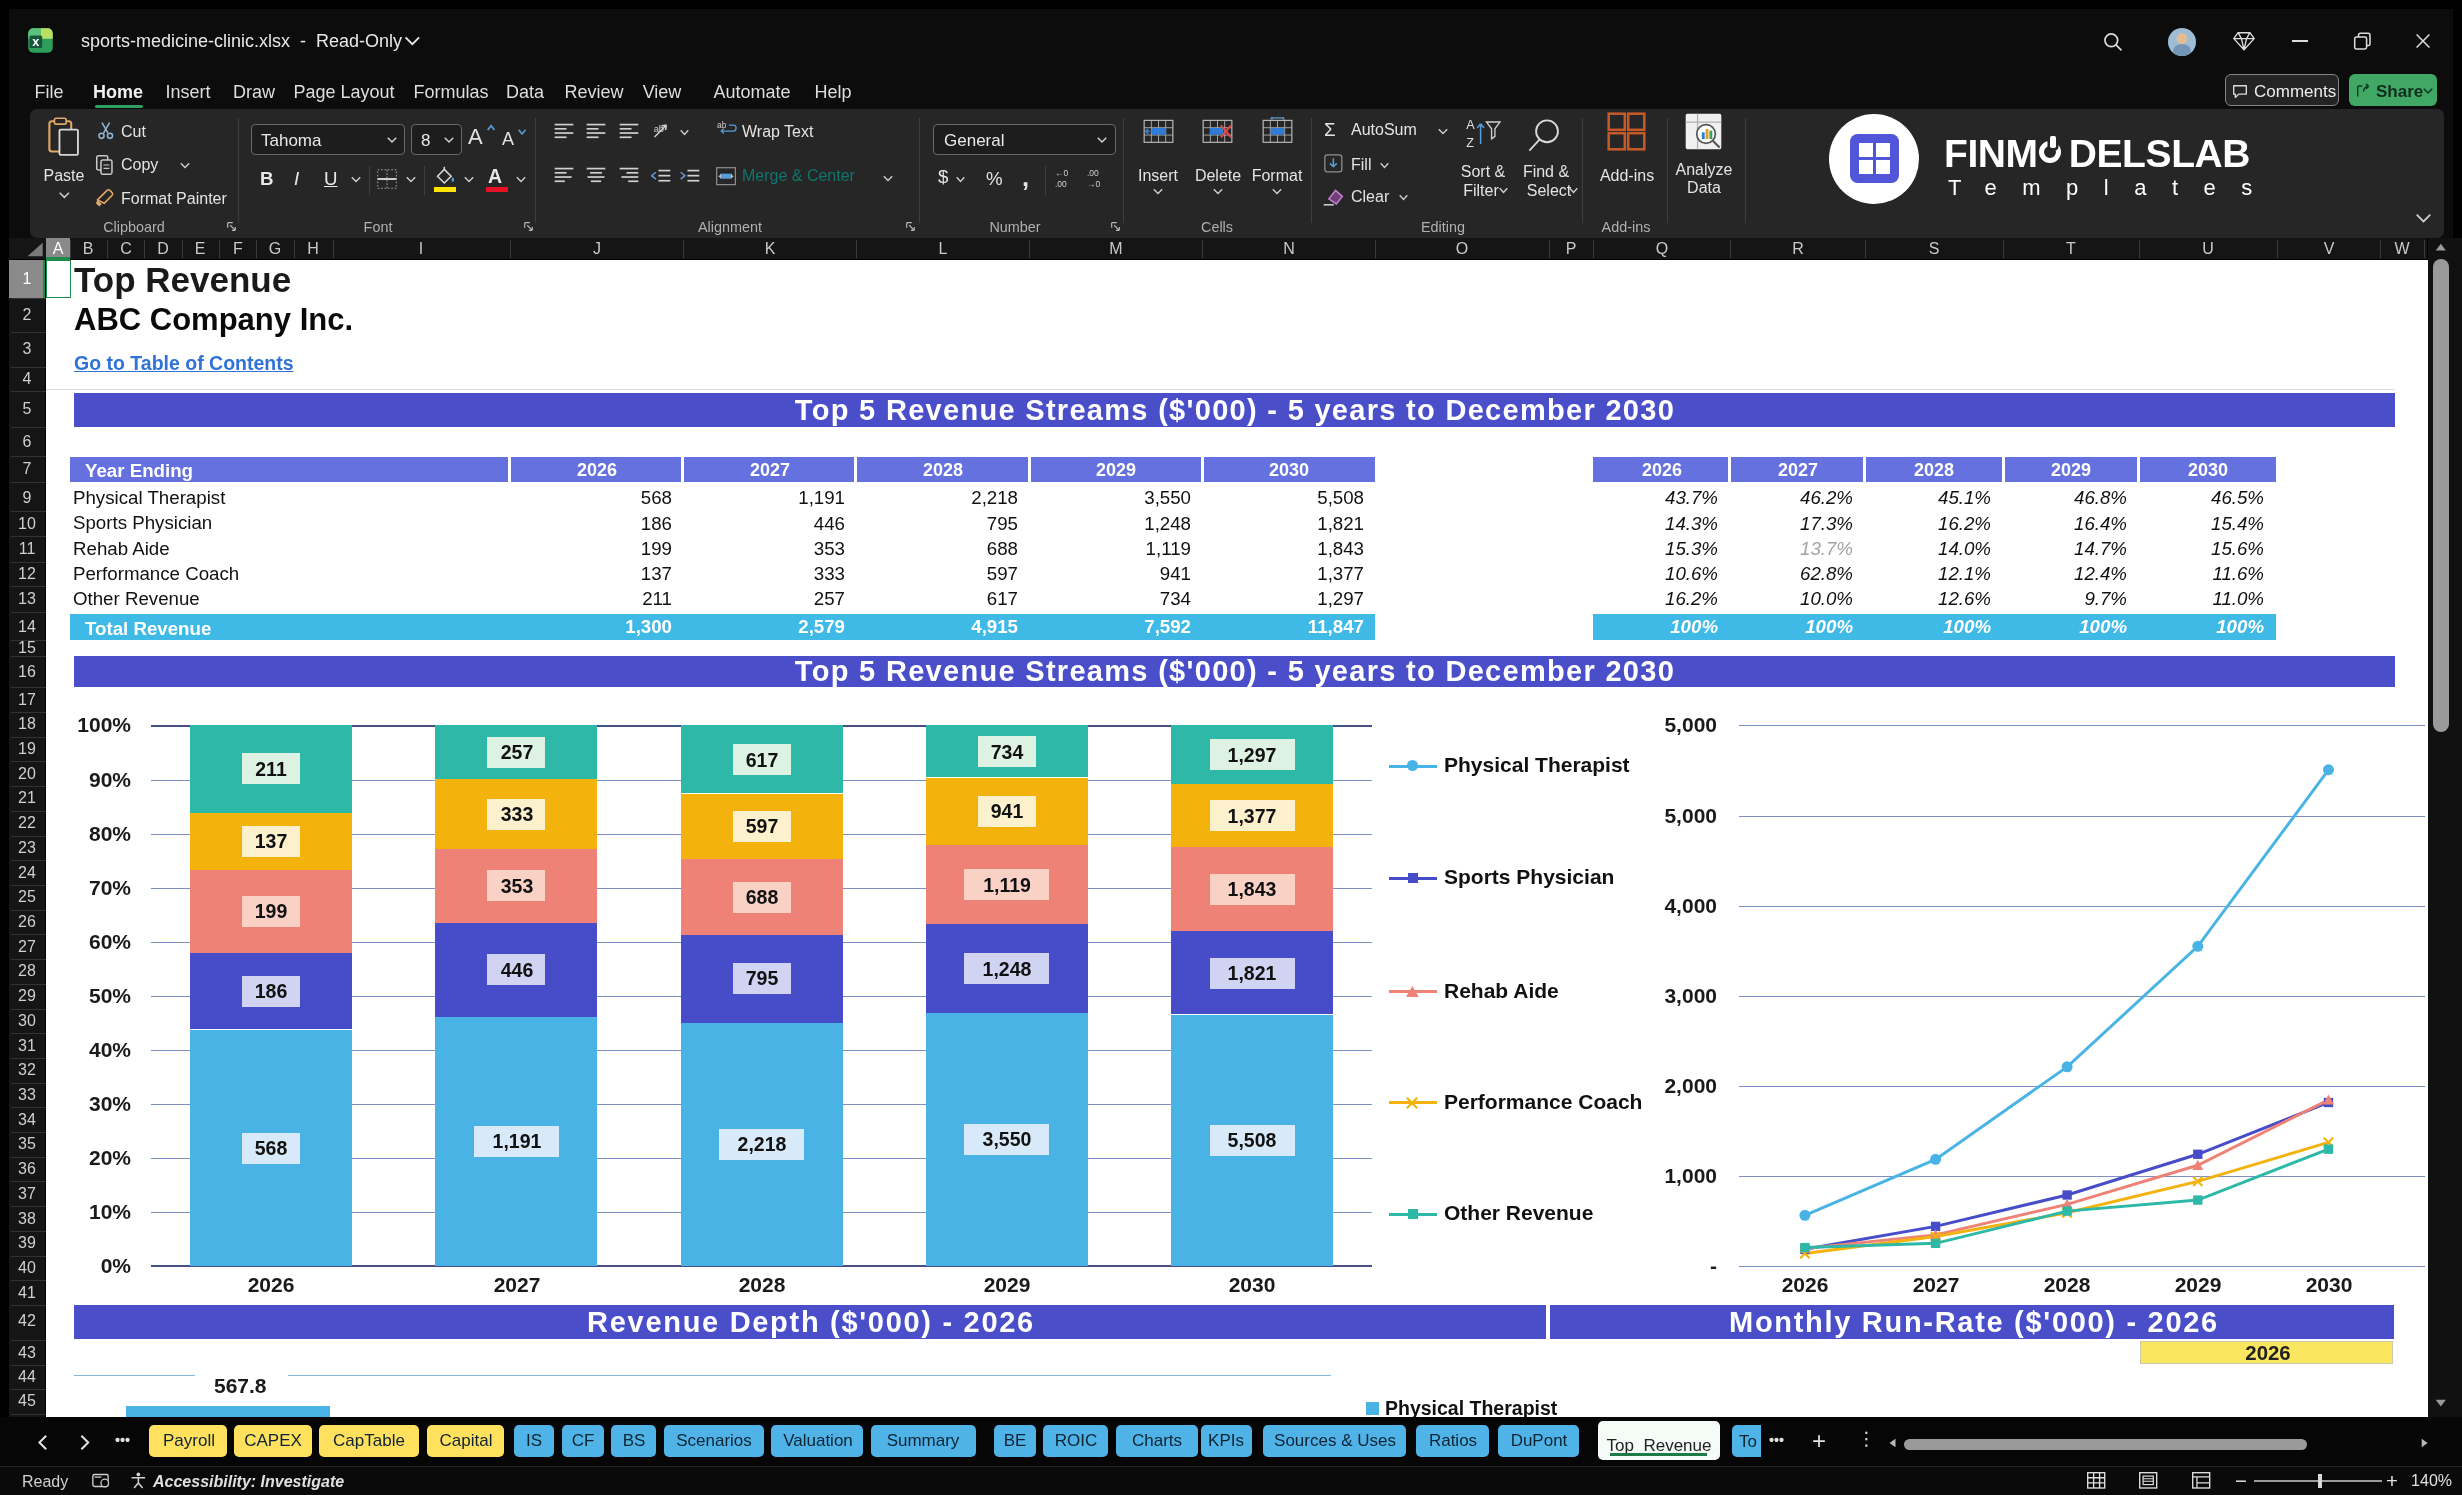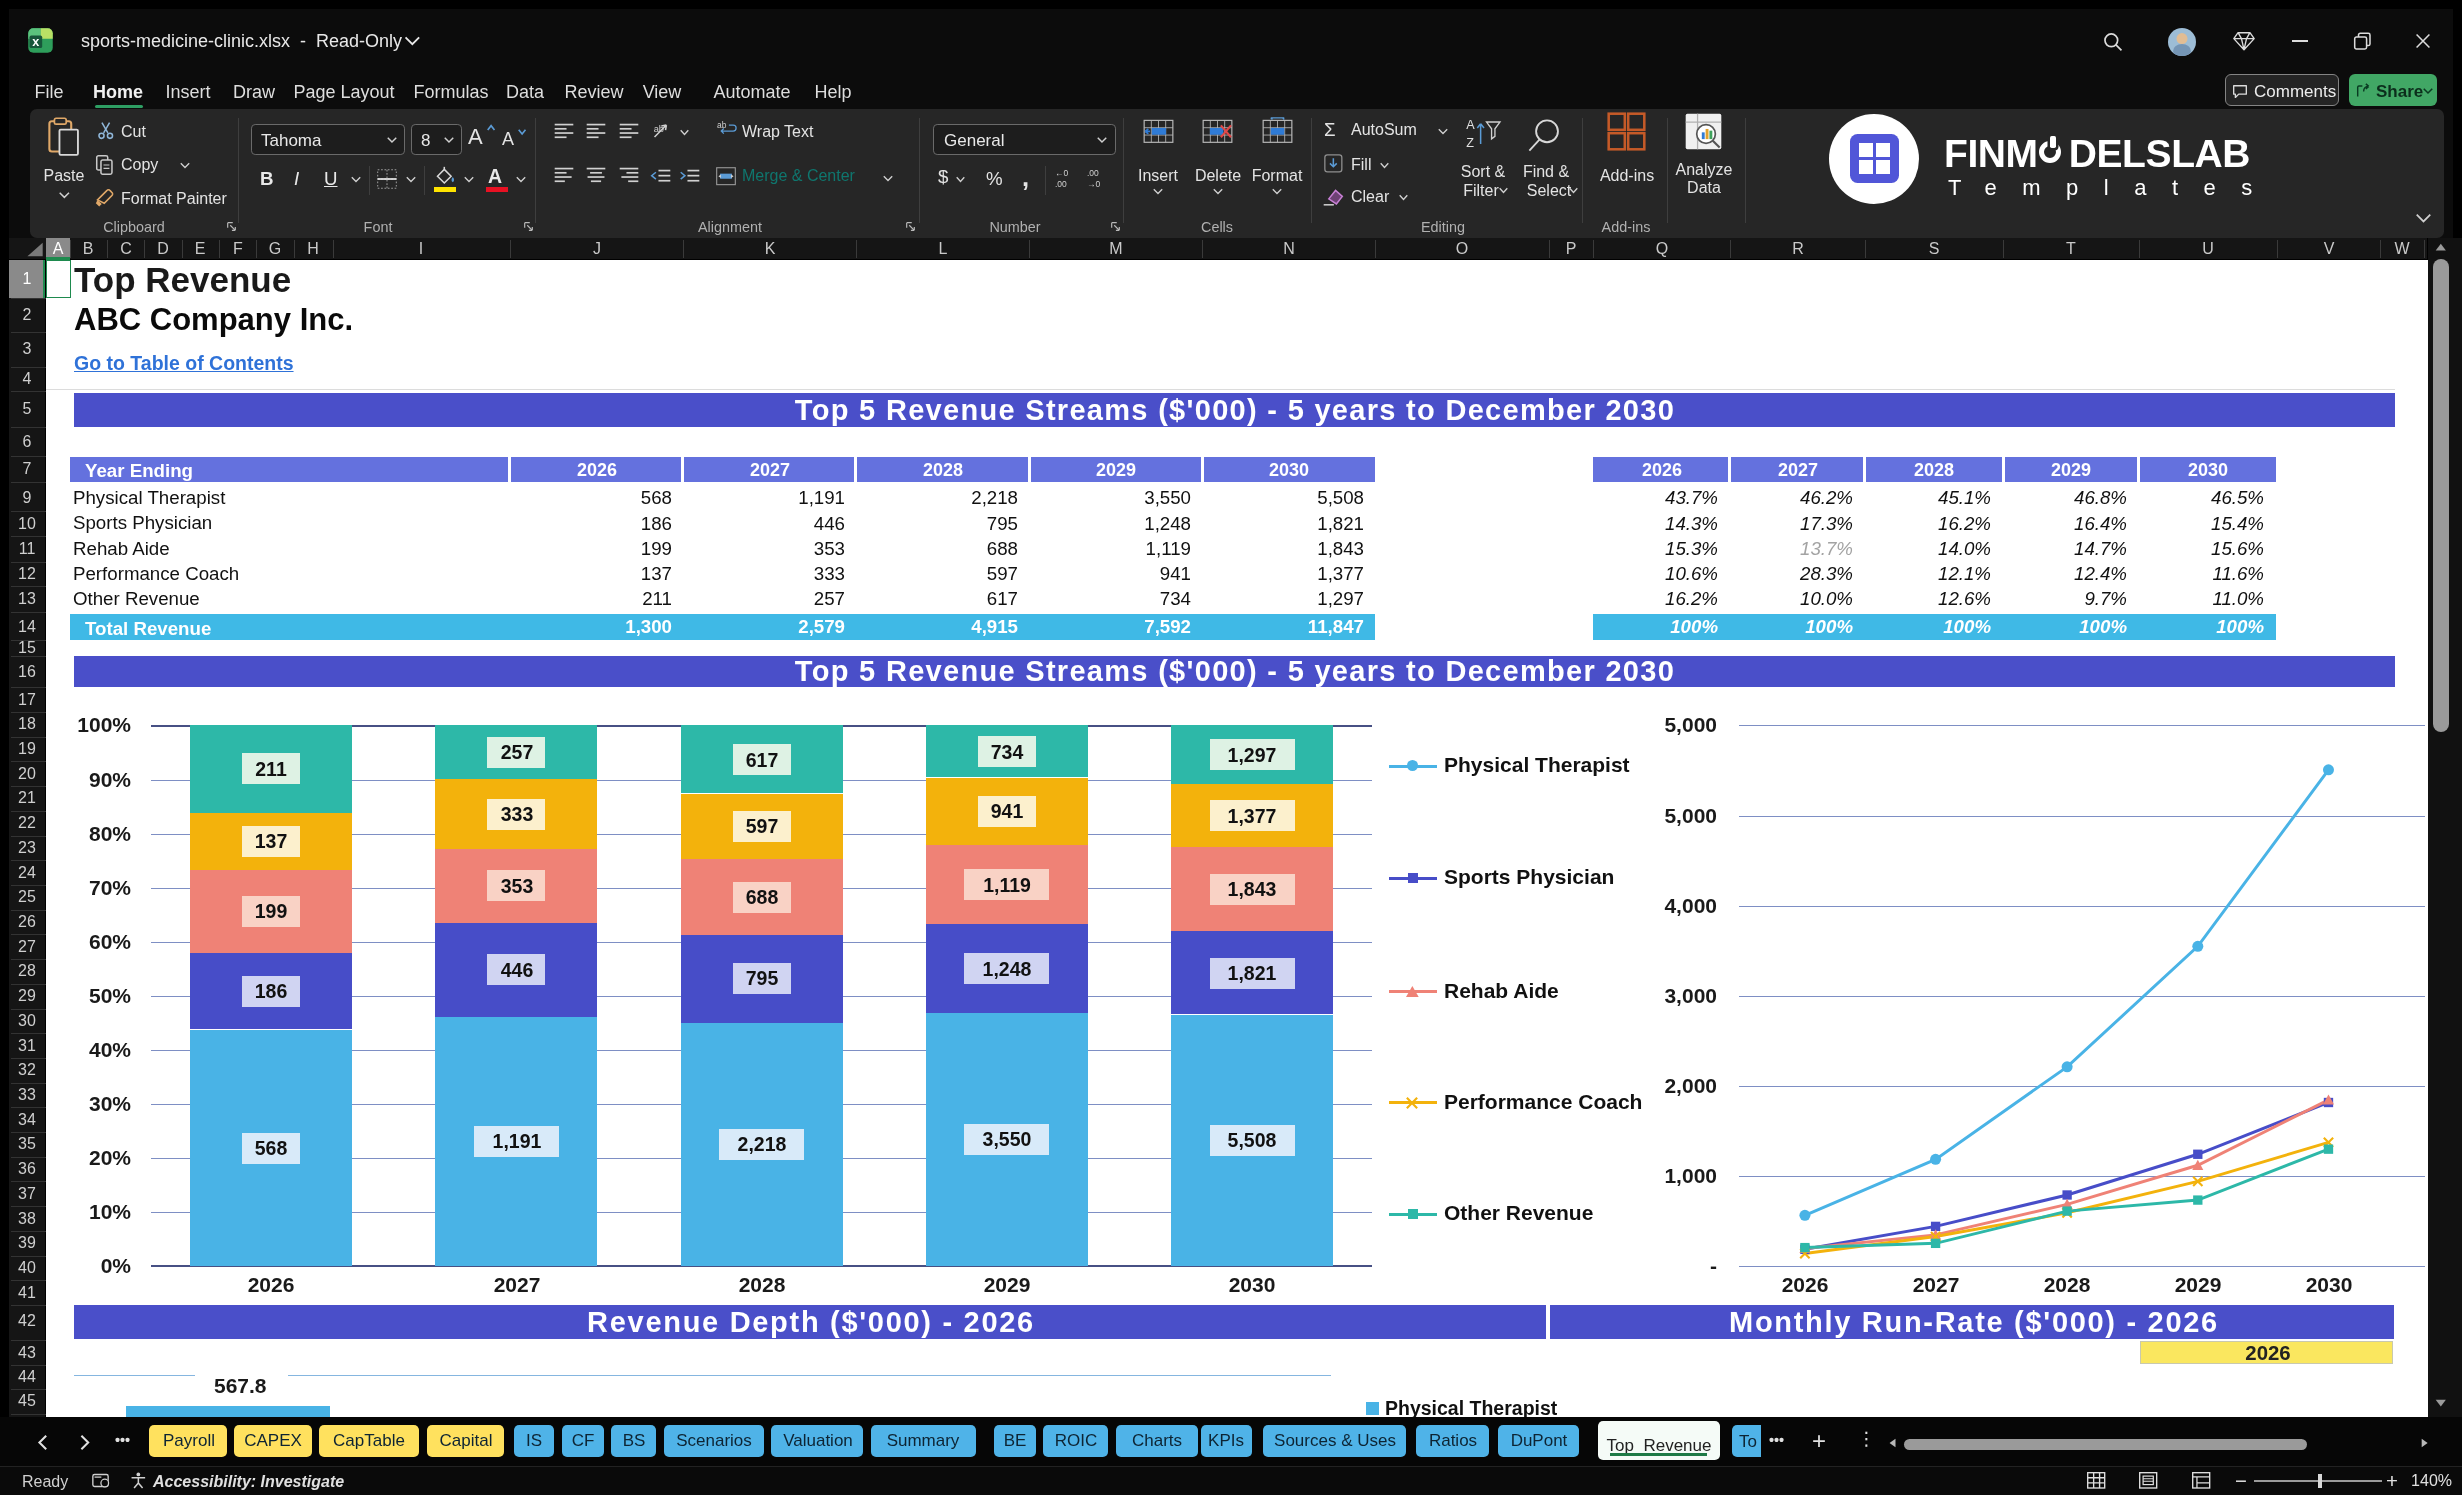--- a/index.html
+++ b/index.html
@@ -594,21 +594,21 @@
 <div class="ab" style="left:1514px;top:524px;width:339px;text-align:right;font-size:18.7px;color:#111;font-weight:400;white-space:nowrap;transform:translateY(-50%);font-style:italic;">17.3%</div>
 <div class="ab" style="left:1652px;top:524px;width:339px;text-align:right;font-size:18.7px;color:#111;font-weight:400;white-space:nowrap;transform:translateY(-50%);font-style:italic;">16.2%</div>
 <div class="ab" style="left:1788px;top:524px;width:339px;text-align:right;font-size:18.7px;color:#111;font-weight:400;white-space:nowrap;transform:translateY(-50%);font-style:italic;">16.4%</div>
 <div class="ab" style="left:1925px;top:524px;width:339px;text-align:right;font-size:18.7px;color:#111;font-weight:400;white-space:nowrap;transform:translateY(-50%);font-style:italic;">15.4%</div>
 <div class="ab" style="left:1379px;top:549px;width:339px;text-align:right;font-size:18.7px;color:#111;font-weight:400;white-space:nowrap;transform:translateY(-50%);font-style:italic;">15.3%</div>
 <div class="ab" style="left:1514px;top:549px;width:339px;text-align:right;font-size:18.7px;color:#a3a3a3;font-weight:400;white-space:nowrap;transform:translateY(-50%);font-style:italic;">13.7%</div>
 <div class="ab" style="left:1652px;top:549px;width:339px;text-align:right;font-size:18.7px;color:#111;font-weight:400;white-space:nowrap;transform:translateY(-50%);font-style:italic;">14.0%</div>
 <div class="ab" style="left:1788px;top:549px;width:339px;text-align:right;font-size:18.7px;color:#111;font-weight:400;white-space:nowrap;transform:translateY(-50%);font-style:italic;">14.7%</div>
 <div class="ab" style="left:1925px;top:549px;width:339px;text-align:right;font-size:18.7px;color:#111;font-weight:400;white-space:nowrap;transform:translateY(-50%);font-style:italic;">15.6%</div>
 <div class="ab" style="left:1379px;top:574px;width:339px;text-align:right;font-size:18.7px;color:#111;font-weight:400;white-space:nowrap;transform:translateY(-50%);font-style:italic;">10.6%</div>
-<div class="ab" style="left:1514px;top:574px;width:339px;text-align:right;font-size:18.7px;color:#111;font-weight:400;white-space:nowrap;transform:translateY(-50%);font-style:italic;">28.3%</div>
+<div class="ab" style="left:1514px;top:574px;width:339px;text-align:right;font-size:18.7px;color:#111;font-weight:400;white-space:nowrap;transform:translateY(-50%);font-style:italic;">62.8%</div>
 <div class="ab" style="left:1652px;top:574px;width:339px;text-align:right;font-size:18.7px;color:#111;font-weight:400;white-space:nowrap;transform:translateY(-50%);font-style:italic;">12.1%</div>
 <div class="ab" style="left:1788px;top:574px;width:339px;text-align:right;font-size:18.7px;color:#111;font-weight:400;white-space:nowrap;transform:translateY(-50%);font-style:italic;">12.4%</div>
 <div class="ab" style="left:1925px;top:574px;width:339px;text-align:right;font-size:18.7px;color:#111;font-weight:400;white-space:nowrap;transform:translateY(-50%);font-style:italic;">11.6%</div>
 <div class="ab" style="left:1379px;top:599px;width:339px;text-align:right;font-size:18.7px;color:#111;font-weight:400;white-space:nowrap;transform:translateY(-50%);font-style:italic;">16.2%</div>
 <div class="ab" style="left:1514px;top:599px;width:339px;text-align:right;font-size:18.7px;color:#111;font-weight:400;white-space:nowrap;transform:translateY(-50%);font-style:italic;">10.0%</div>
 <div class="ab" style="left:1652px;top:599px;width:339px;text-align:right;font-size:18.7px;color:#111;font-weight:400;white-space:nowrap;transform:translateY(-50%);font-style:italic;">12.6%</div>
 <div class="ab" style="left:1788px;top:599px;width:339px;text-align:right;font-size:18.7px;color:#111;font-weight:400;white-space:nowrap;transform:translateY(-50%);font-style:italic;">9.7%</div>
 <div class="ab" style="left:1925px;top:599px;width:339px;text-align:right;font-size:18.7px;color:#111;font-weight:400;white-space:nowrap;transform:translateY(-50%);font-style:italic;">11.0%</div>
 <div class="ab" style="left:1593px;top:614px;width:683px;height:25.5px;background:#3fb9e6;"></div>
 <div class="ab" style="left:1379px;top:627px;width:339px;text-align:right;font-size:18.7px;color:#fff;font-weight:700;white-space:nowrap;transform:translateY(-50%);font-style:italic;">100%</div>

